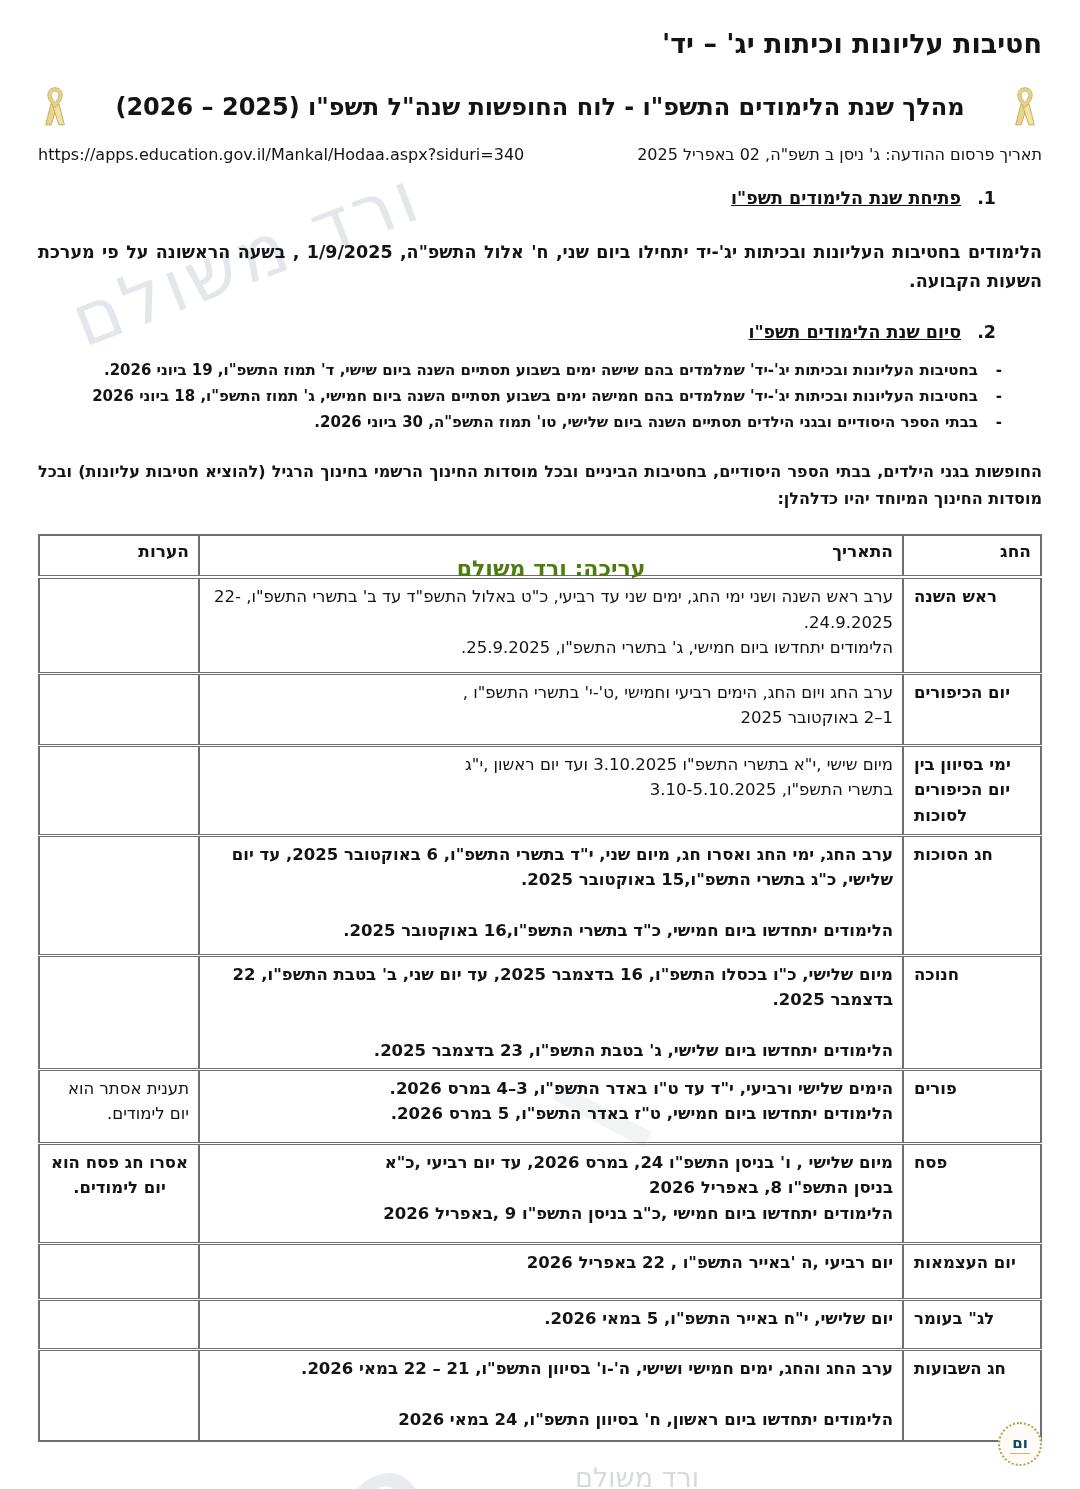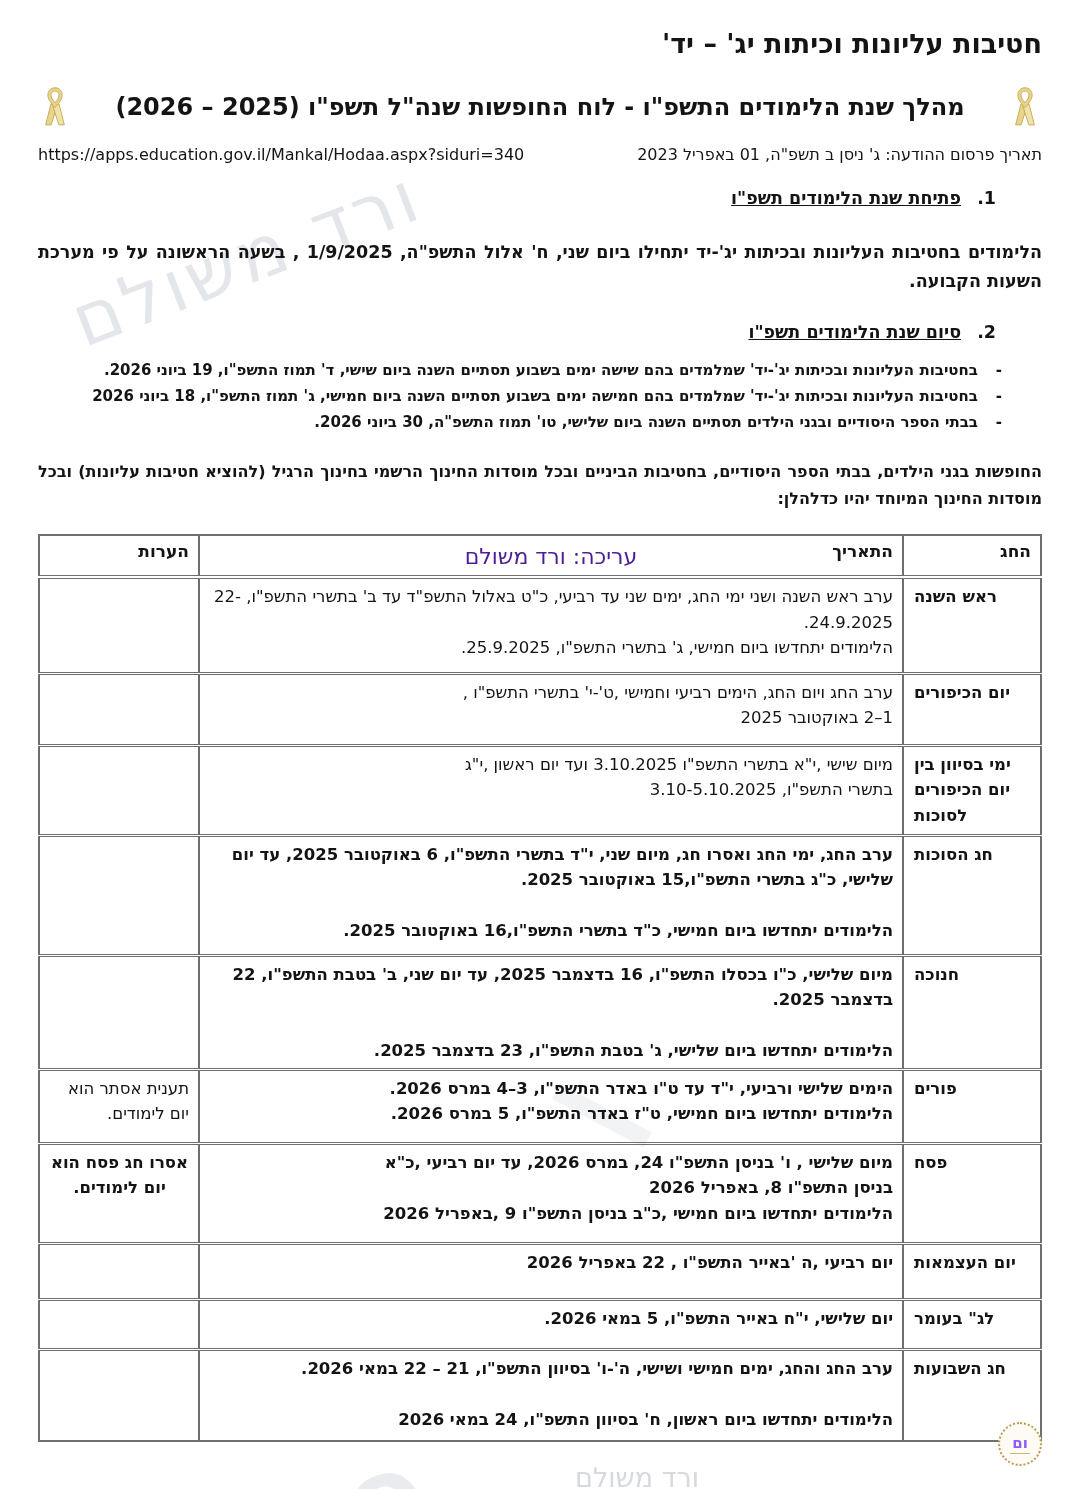--- a/index.html
+++ b/index.html
@@ -68,29 +68,29 @@
   tbody tr:nth-child(6){ height:74px; }
   tbody tr:nth-child(7){ height:100px; }
   tbody tr:nth-child(8){ height:56px; }
   tbody tr:nth-child(9){ height:50px; }
   tbody tr:nth-child(10){ height:92px; }
 
   tbody tr:nth-child(n+4) .cell-date { font-weight:bold; }
   tbody tr:nth-child(7) .cell-notes { font-weight:bold; text-align:center;margin-left:48px; }
 
   .th-date { position:relative; }
-  .wm-header { position:absolute; top:8px; left:50%; transform:translateX(-50%); color:#4c1d95; font-weight:400; font-size:22px; white-space:nowrap; }
+  .wm-header { position:absolute; top:20px; left:50%; transform:translateX(-50%); color:#4d7c0f; font-weight:700; font-size:22px; white-space:nowrap; }
   .stamp-circle {
     position:absolute; top:1422px; right:38px;
     width:44px; height:44px; border-radius:50%;
     border:2px dotted #b89b4e; background:#fdfbf3;
     display:flex; align-items:center; justify-content:center;
     z-index:2;
   }
-  .stamp-text { color:#8b5cf6; font-weight:bold; font-size:15px; border-bottom:1px solid #cdb878; padding:0 2px 1px 2px; }
+  .stamp-text { color:#0c4a6e; font-weight:bold; font-size:15px; border-bottom:1px solid #cdb878; padding:0 2px 1px 2px; }
 </style>
 </head>
 <body>
 
 <div class="page">
 
   <div class="wm wm-diag-top">ורד משולם</div>
 
   <div class="wm wm-mid">ו</div>
   <div class="wm wm-bottom-big">מש</div>
@@ -111,21 +111,21 @@
       <span class="ribbon">
         <svg viewBox="0 0 24 32" width="34" height="44">
           <path d="M9 14 L5.2 29 L9.2 29 L13.5 15.5 Z" fill="#e9d48c" stroke="#c7ad5c" stroke-width="0.7"></path>
           <path d="M15 14 L18.8 29 L14.8 29 L10.5 15.5 Z" fill="#f1e2a6" stroke="#c7ad5c" stroke-width="0.7"></path>
           <path d="M12 2 C8.6 2 6.8 4.6 6.8 7.4 C6.8 10.4 9 13 12 16.4 C15 13 17.2 10.4 17.2 7.4 C17.2 4.6 15.4 2 12 2 Z M12 4.4 C13.9 4.4 14.9 5.9 14.9 7.4 C14.9 9.3 13.6 11 12 12.9 C10.4 11 9.1 9.3 9.1 7.4 C9.1 5.9 10.1 4.4 12 4.4 Z" fill="#e9d48c" stroke="#c7ad5c" stroke-width="0.7"></path>
         </svg>
       </span>
     </div>
 
     <div class="meta-row">
-      <span class="meta-date">תאריך פרסום ההודעה:  ג' ניסן ב תשפ"ה, 01 באפריל 2023</span>
+      <span class="meta-date">תאריך פרסום ההודעה:  ג' ניסן ב תשפ"ה, 02 באפריל 2025</span>
       <span class="meta-url">https://apps.education.gov.il/Mankal/Hodaa.aspx?siduri=340</span>
     </div>
   </div>
 
   <div class="section-head sec1-head">
     <span class="sec-num">1.</span>
     <span class="sec-title">פתיחת שנת הלימודים תשפ"ו</span>
   </div>
   <p class="sec-body">הלימודים בחטיבות העליונות ובכיתות יג'-יד יתחילו ביום שני, ח' אלול התשפ"ה, 1/9/2025 , בשעה הראשונה על פי מערכת השעות הקבועה.</p>
 

